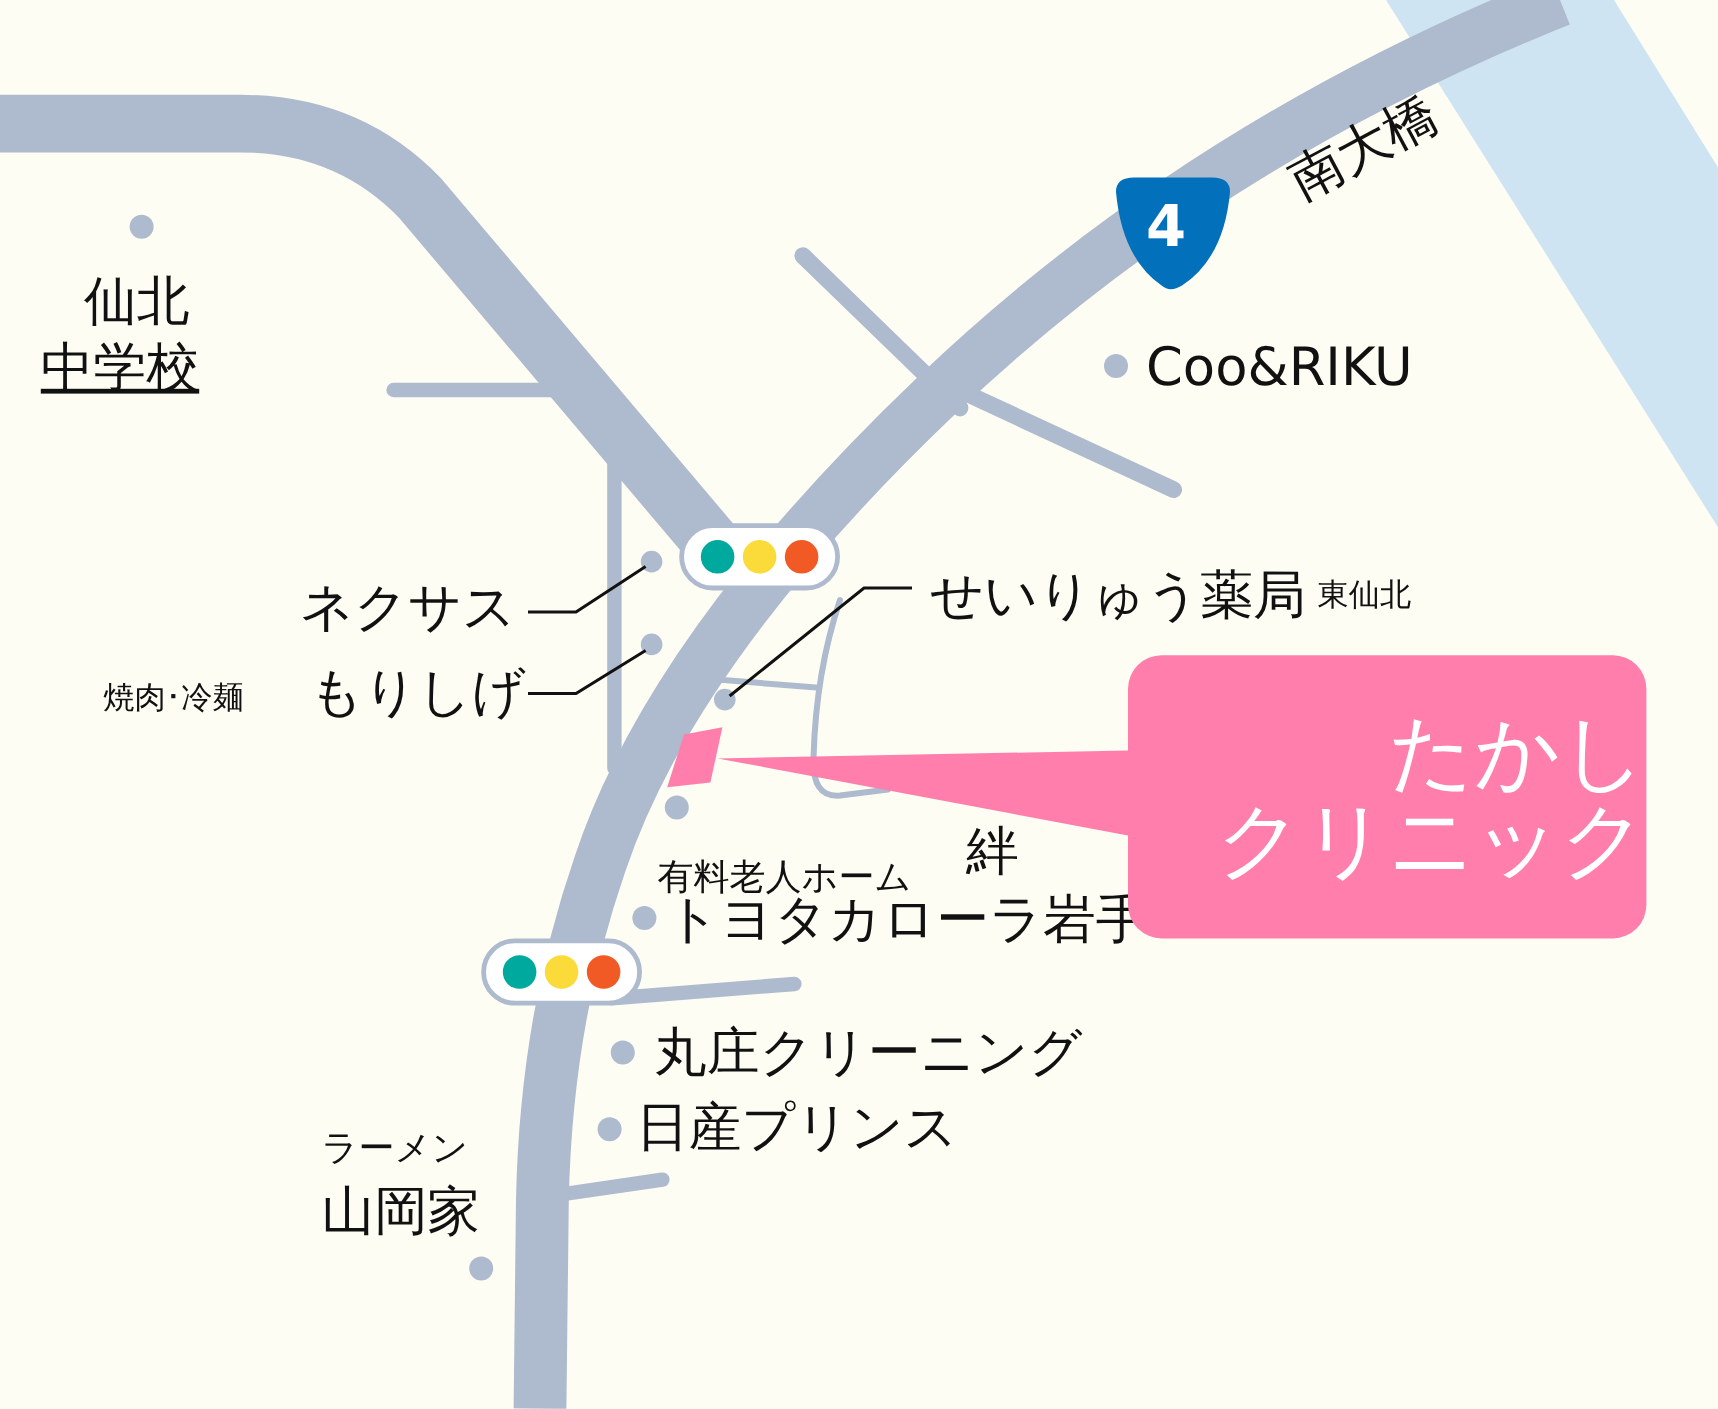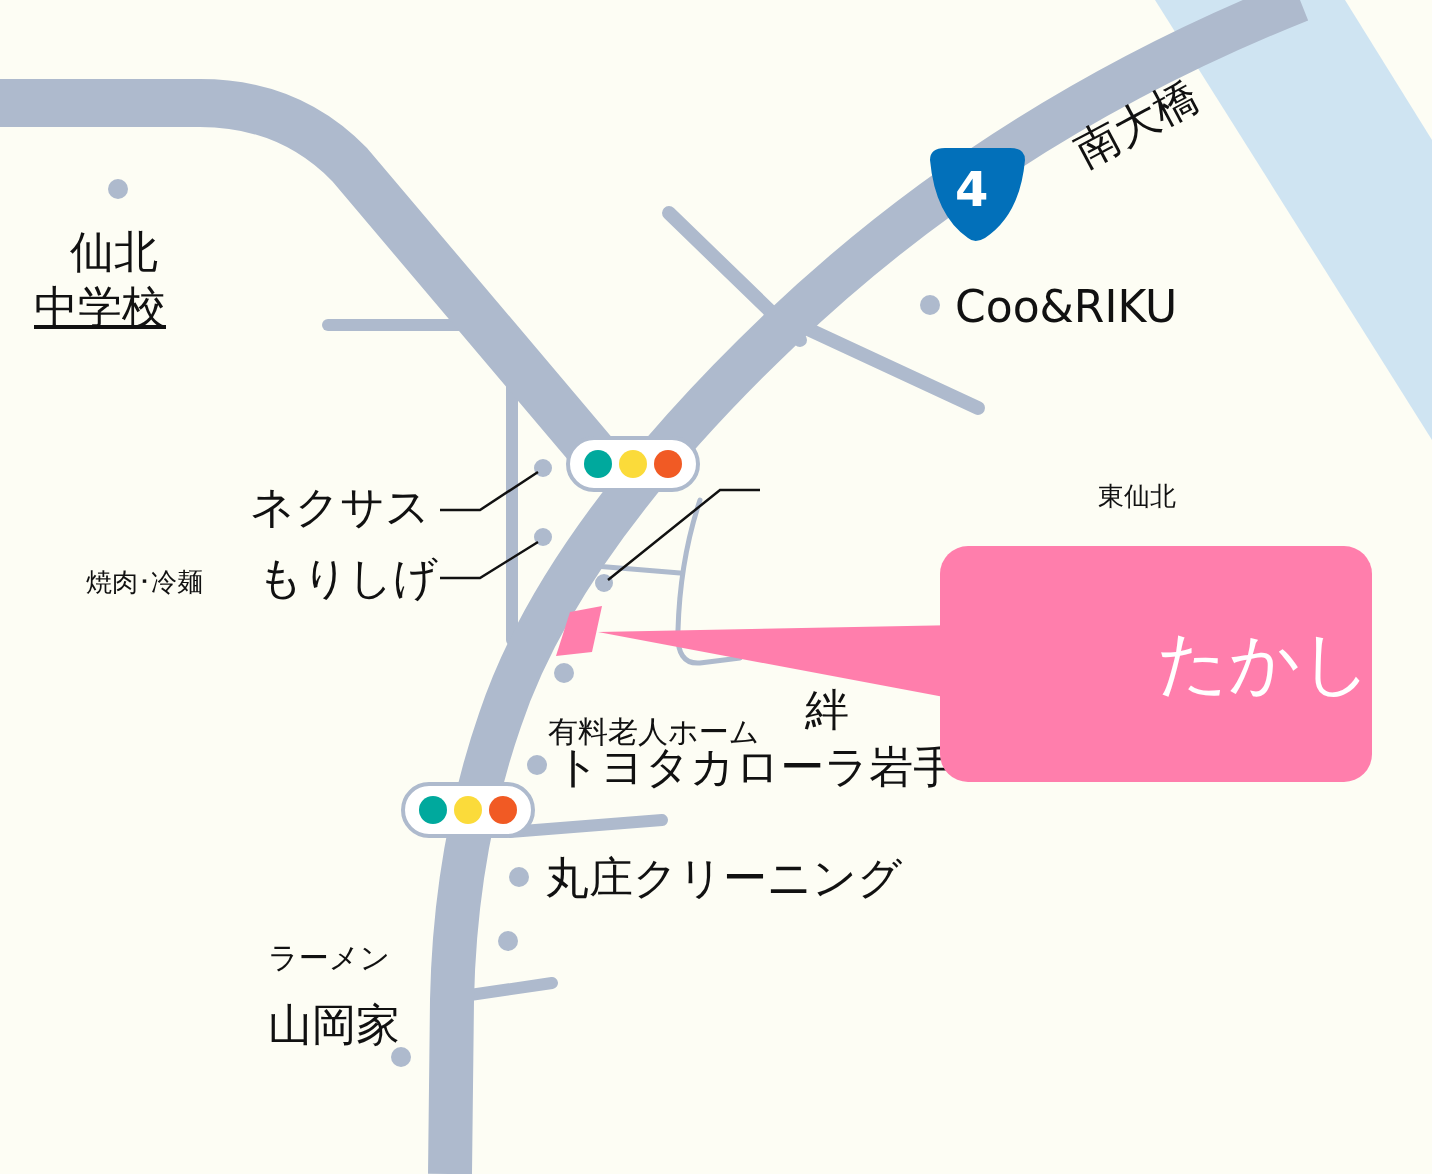--- a/index.html
+++ b/index.html
@@ -83,27 +83,30 @@
   <div class="lbl lg" style="left:70px;top:230px;">仙北</div>
   <div class="lbl lg" style="left:34px;top:285px;text-decoration:underline;">中学校</div>
 
   <div class="lbl lg" style="left:1068px;top:135px;transform:rotate(-28deg);transform-origin:left top;">南大橋</div>
   <div class="lbl lg" style="left:955px;top:285px;">Coo&amp;RIKU</div>
 
   <div class="lbl lg" style="left:250px;top:485px;">ネクサス</div>
   <div class="lbl sm" style="left:86px;top:569px;">焼肉･冷麺</div>
   <div class="lbl lg" style="left:258px;top:556px;">もりしげ</div>
 
+  <div class="lbl lg" style="left:775px;top:475px;">せいりゅう薬局</div>
   <div class="lbl sm" style="left:1098px;top:483px;">東仙北</div>
 
   <div class="lbl md" style="left:548px;top:697px;margin-top:20px;">有料老人ホーム</div>
   <div class="lbl lg" style="left:805px;top:688px;">絆</div>
   <div class="lbl lg" style="left:555px;top:745px;">トヨタカローラ岩手</div>
 
   <div class="lbl lg" style="left:545px;top:856px;">丸庄クリーニング</div>
+  <div class="lbl lg" style="left:530px;top:918px;">日産プリンス</div>
 
   <div class="lbl md" style="left:268px;top:943px;">ラーメン</div>
-  <div class="lbl lg" style="left:268px;top:988px;margin-top:15px;">山岡家</div>
+  <div class="lbl lg" style="left:268px;top:988px;">山岡家</div>
 
   <div class="callout">
     <span>たかし</span>
+    <span>クリニック</span>
   </div>
 </div>
 
 </body></html>

